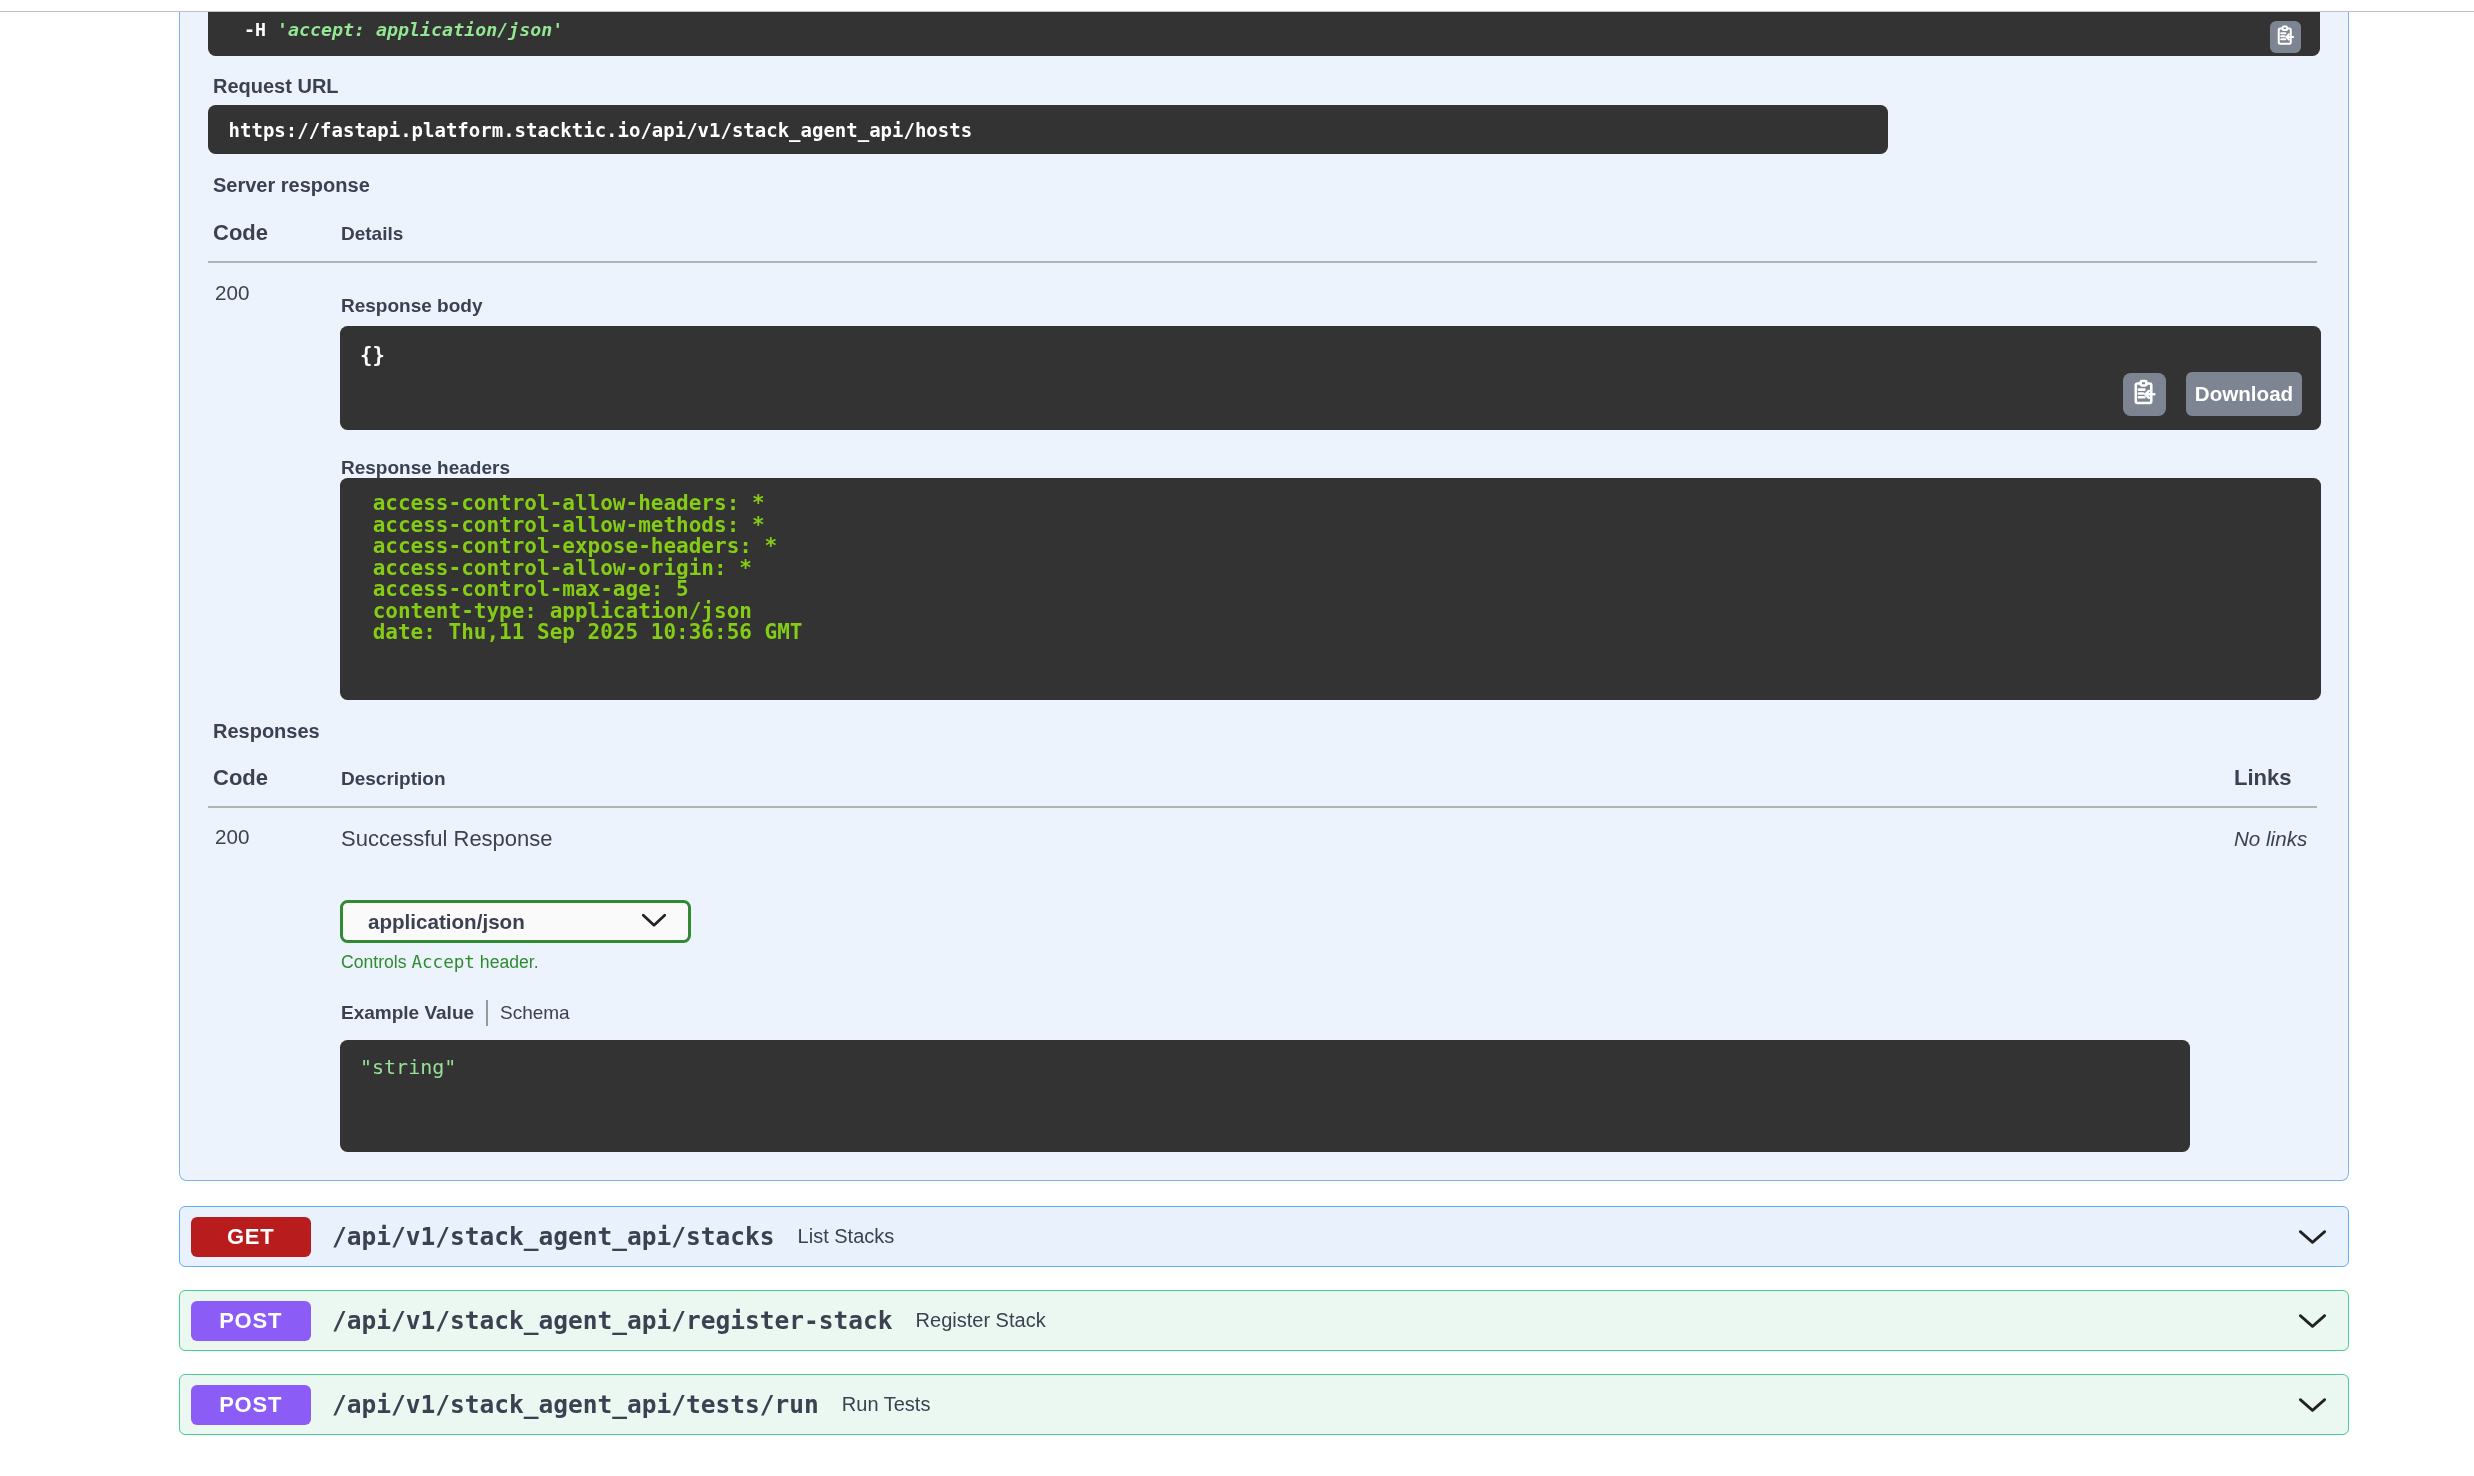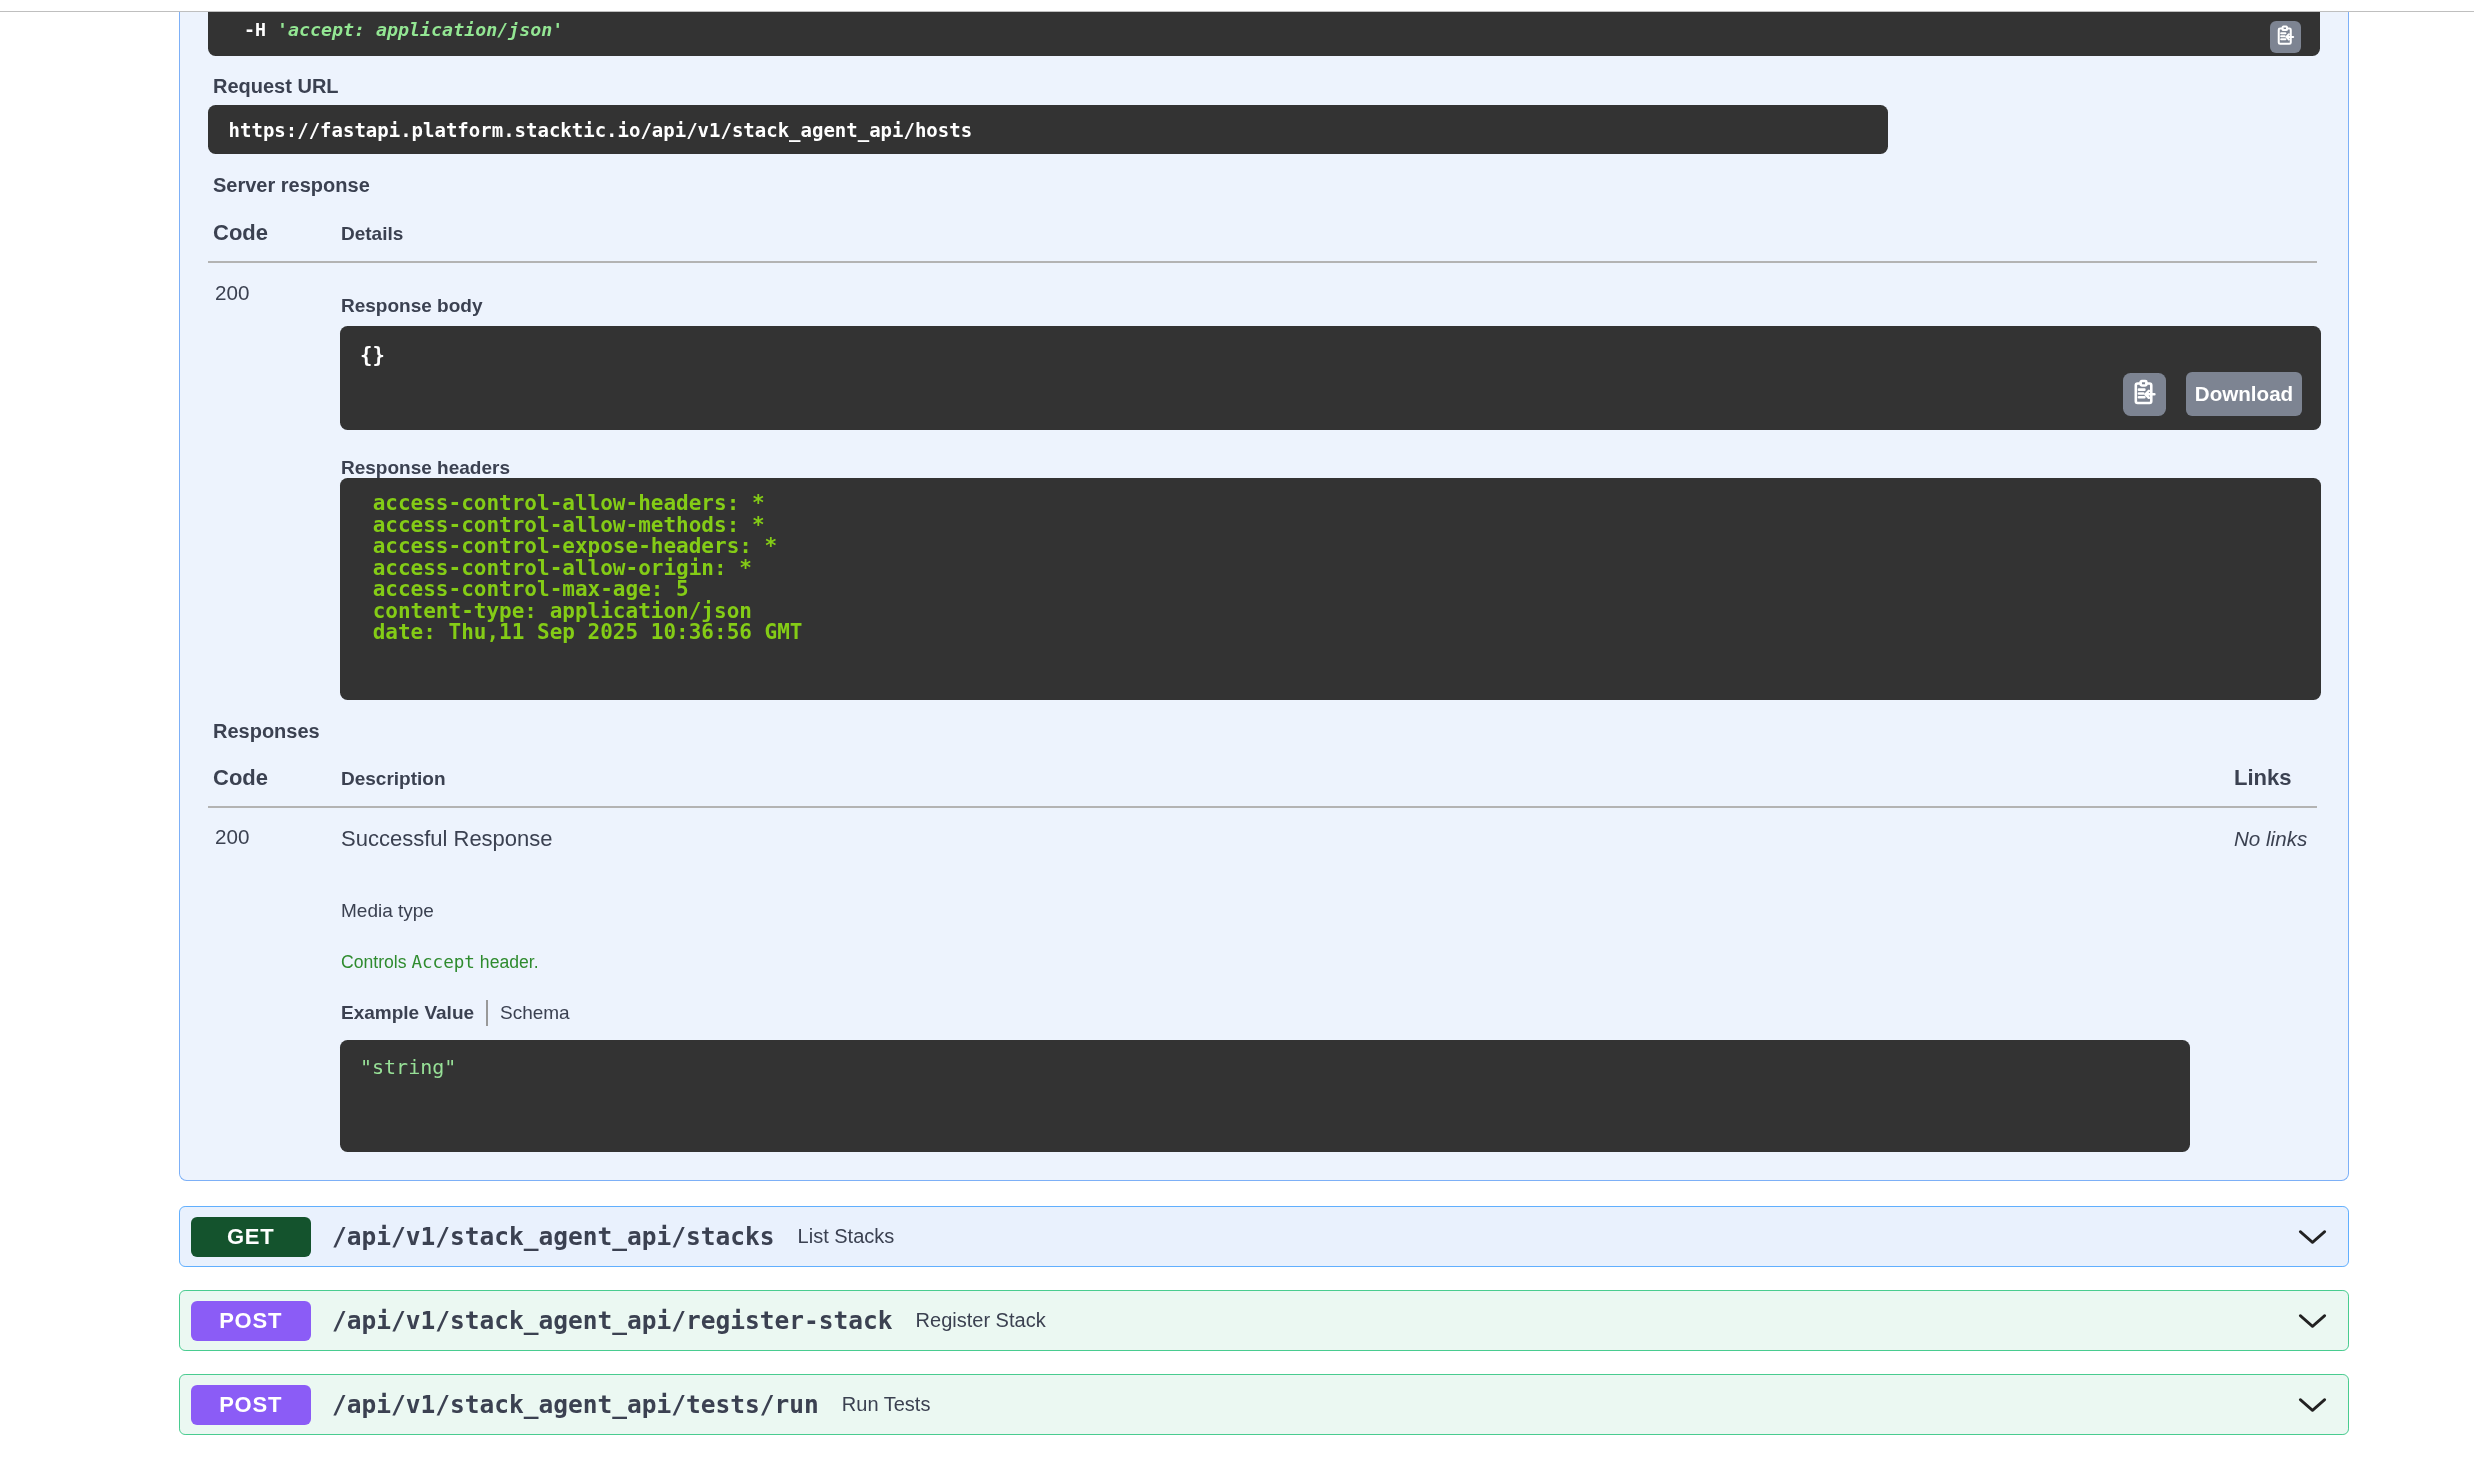--- a/index.html
+++ b/index.html
@@ -83,21 +83,21 @@
     position: absolute; left: 179px; width: 2170px; height: 61px;
     border-radius: 6.1px; display: flex; align-items: center; cursor: pointer;
   }
   .row-get  { background: #e9f1fd; border: 1.5px solid #61affe; }
   .row-post { background: #ebf8f2; border: 1.5px solid #49cc90; }
   .method-badge {
     width: 120px; height: 40px; margin-left: 10.7px; border-radius: 6.1px;
     display: flex; align-items: center; justify-content: center;
     color: #ffffff; font-size: 22px; font-weight: bold; letter-spacing: 0.8px;
   }
-  .badge-get  { background: #14532d; }
+  .badge-get  { background: #b91c1c; }
   .badge-post { background: #8b5cf6; }
   .endpoint-path { margin-left: 21.4px; font-size: 24.5px; font-weight: bold; color: #3b4151; }
   .endpoint-summary { margin-left: 23px; font-size: 20px; color: #3b4151; }
   .row-chevron { position: absolute; right: 21.4px; top: 50%; transform: translateY(-50%); display: flex; }
 </style>
 </head>
 <body>
 
 <div class="top-divider"></div>
 
@@ -161,20 +161,28 @@
   <div class="th-code" style="left:33px; top:753px;">Code</div>
   <div class="th-small" style="left:161px; top:756px;">Description</div>
   <div class="th-code" style="left:2054px; top:753px;">Links</div>
   <div class="divider" style="top:794px;"></div>
 
   <div class="td-code" style="left:35px; top:813px;">200</div>
   <div class="r-desc">Successful Response</div>
   <div class="r-links">No links</div>
 
   <div class="media-type-label">Media type</div>
+  <div class="media-select">
+    <span class="media-select-value">application/json</span>
+    <span>
+      <svg width="26" height="15.3" viewBox="0 0 34 20" fill="none" stroke="#222222" stroke-width="3.6" stroke-linecap="round" stroke-linejoin="round">
+        <polyline points="3,3 17,16 31,3"></polyline>
+      </svg>
+    </span>
+  </div>
   <div class="accept-hint"><span>Controls </span><span class="hint-code">Accept</span><span> header.</span></div>
 
   <div class="tabs">
     <span class="tab active">Example Value</span>
     <span class="tab-divider"></span>
     <span class="tab">Schema</span>
   </div>
 
   <div class="dark-block example-block">
     <div class="example-text mono">"string"</div>

